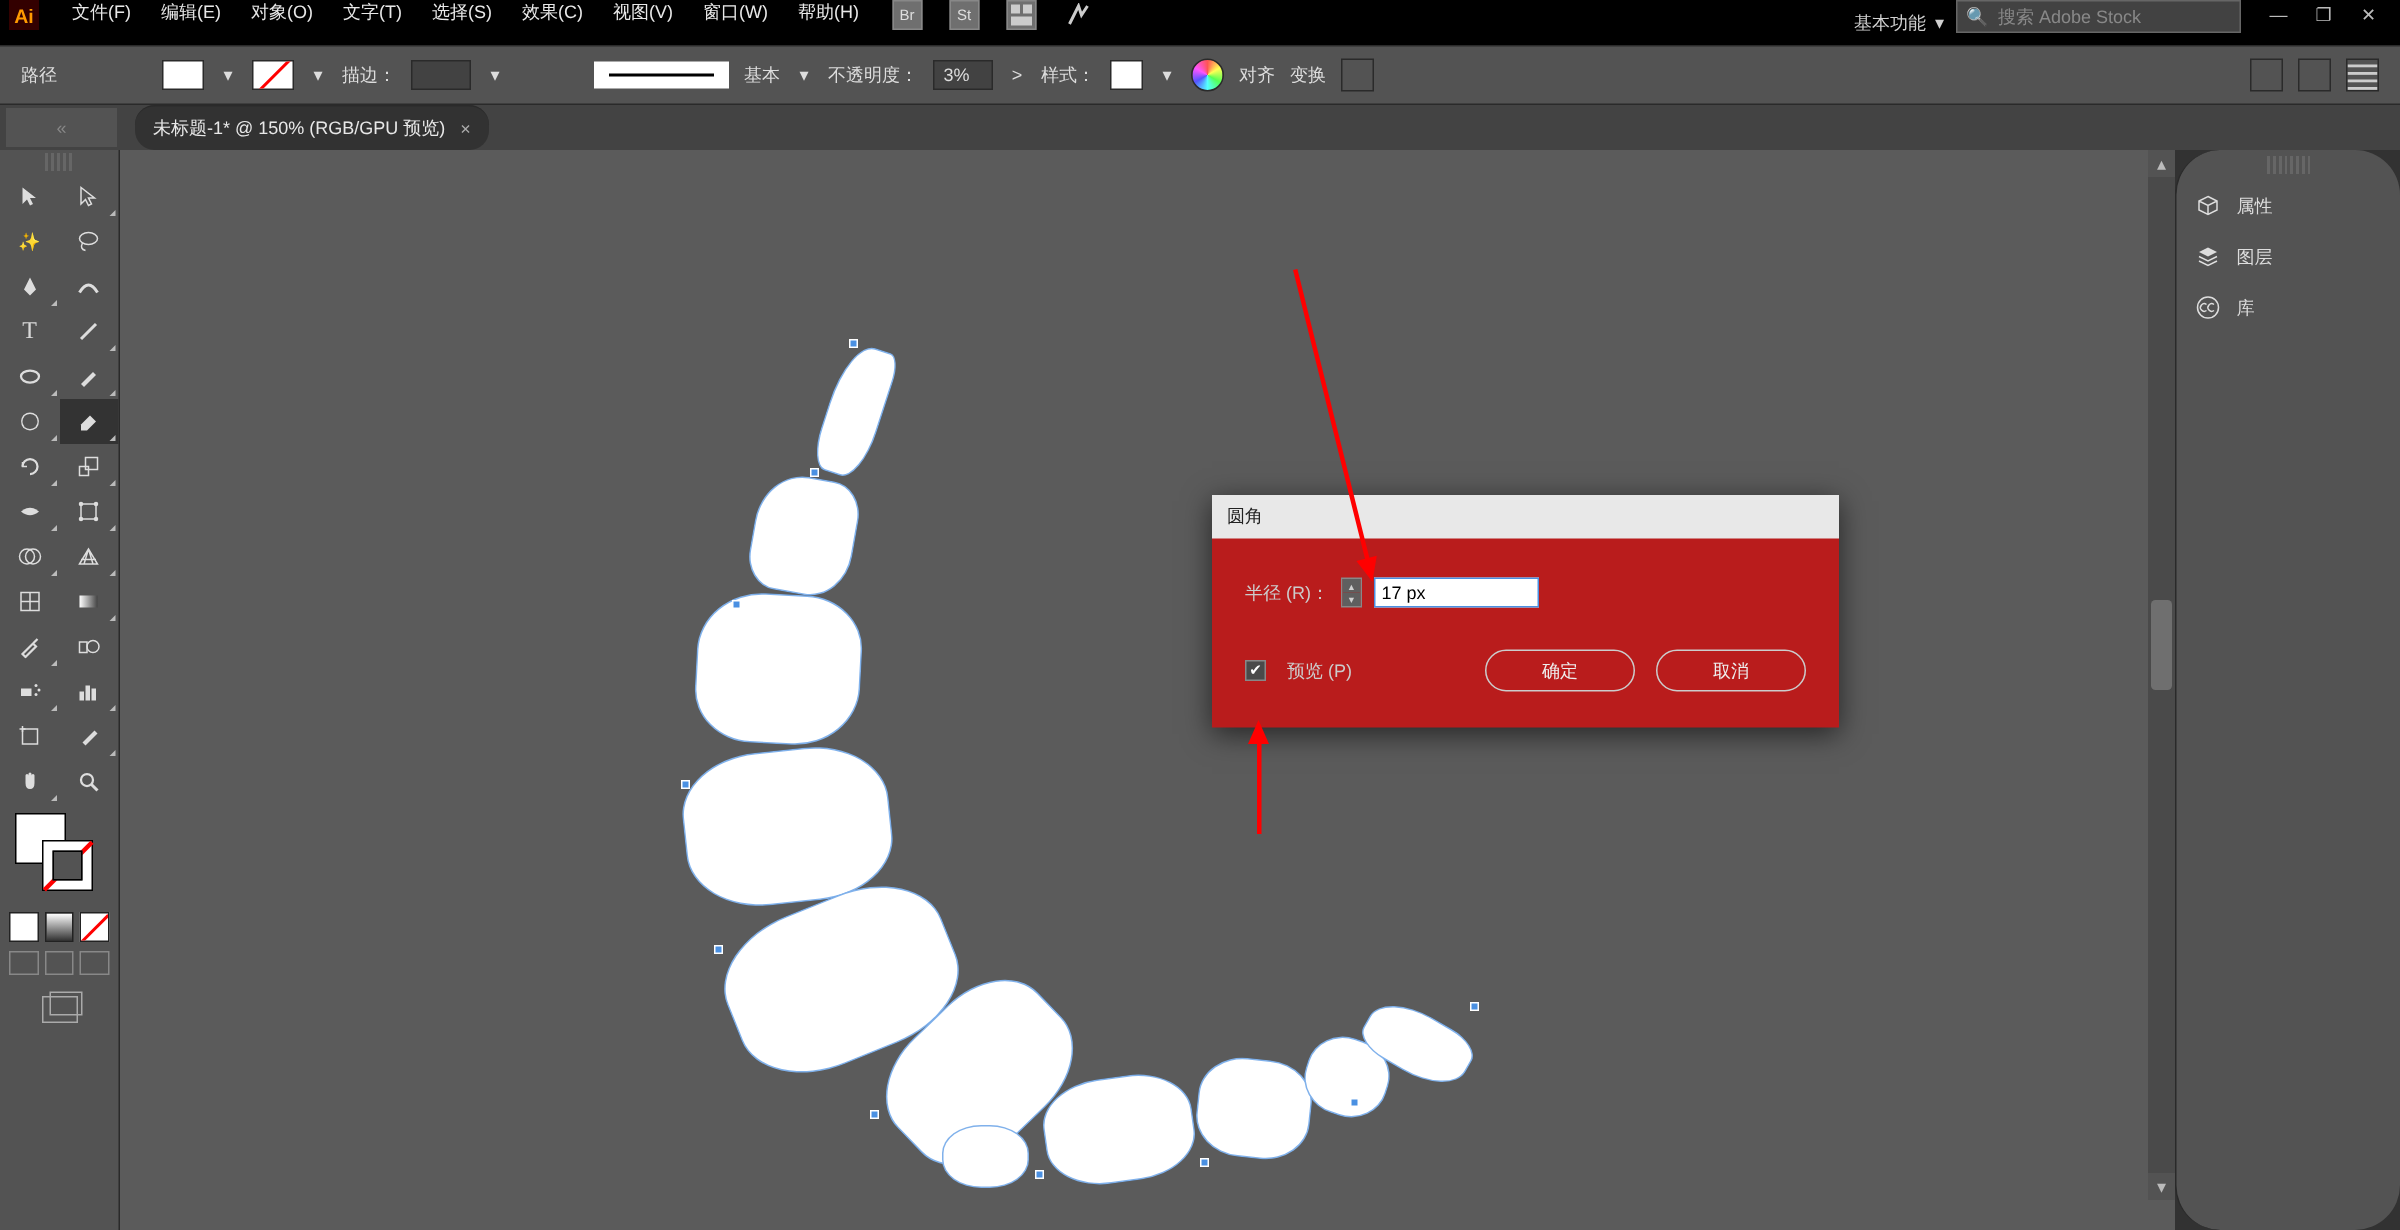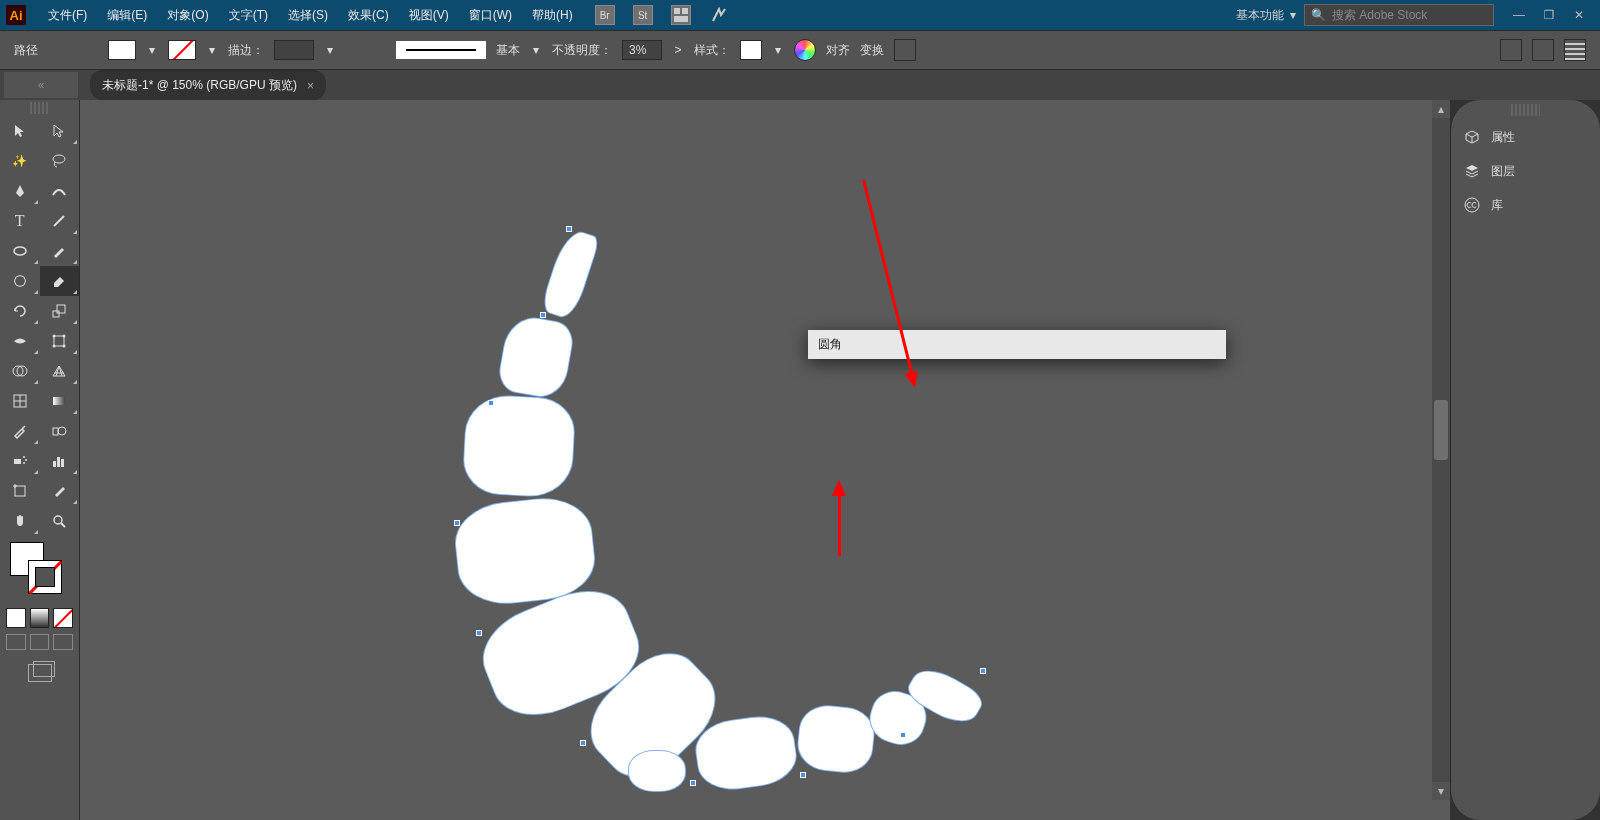--- a/index.html
+++ b/index.html
@@ -1,19 +1,19 @@
 <!DOCTYPE html>
 <html><head>
 <meta charset="utf-8">
 <style>
 * { margin: 0; padding: 0; box-sizing: border-box; font-family: "Microsoft YaHei", sans-serif; font-size: 12px; }
 body { width: 1600px; height: 820px; background: #323232; color: #d0d0d0; overflow: hidden; position: relative; }
 
 
-.titlebar { height: 30px; background: #0c4a6e; display: flex; align-items: center; padding: 0 6px; }
+.titlebar { height: 30px; background: #000000; display: flex; padding: 0 6px; }
 .ai-logo { width: 20px; height: 20px; background: #330000; color: #ff9a00; display: flex; align-items: center; justify-content: center; font-weight: bold; font-size: 13px; margin-right: 12px; }
 .menu-item { padding: 0 10px; color: #e8e8e8; cursor: default; }
 .title-icons { display: flex; gap: 18px; margin-left: 12px; }
 .ticon { width: 20px; height: 20px; background: #6f6f6f; border: 1px solid #888; display: flex; align-items: center; justify-content: center; font-size: 10px; color: #ddd; }
 .title-spacer { flex: 1; }
 .workspace-dd { display: flex; align-items: center; gap: 6px; padding: 0 8px; }
 .searchbox { width: 190px; height: 22px; background: #424242; border: 1px solid #666; display: flex; align-items: center; padding: 0 6px; color: #888; gap: 6px; }
 .winbtns { display: flex; margin-left: 10px; }
 .winbtn { width: 30px; height: 20px; display: flex; align-items: center; justify-content: center; color: #bbb; }
 
@@ -445,20 +445,37 @@
 
   <div class="scrollbar-v">
     <div class="scroll-arrow">▴</div>
     <div class="scroll-thumb"></div>
     <div class="scroll-arrow" style="position:absolute;bottom:0;width:100%">▾</div>
   </div>
 </div>
 
 <div class="dialog">
   <div class="dlg-title">圆角</div>
+  <div class="dlg-body">
+    <div class="dlg-row">
+      <span class="dlg-lbl">半径 (R)：</span>
+      <div class="spinner">
+        <div class="sp">▴</div>
+        <div class="sp">▾</div>
+      </div>
+      <input class="dlg-input" value="17 px" style="">
+    </div>
+    <div class="dlg-btn-row">
+      <div class="dlg-check">✔</div>
+      <span class="dlg-lbl">预览 (P)</span>
+      <div style="flex:1"></div>
+      <div class="dlg-button">确定</div>
+      <div class="dlg-button">取消</div>
+    </div>
+  </div>
 </div>
 
 <div class="arrow" style="left:862px; top:180px; width:60px; height:210px;">
   <div class="arrow-line" style="left:0; top:0; width:3px; height:200px; transform:rotate(-14deg); transform-origin:top left;"></div>
   <div class="arrow-head" style="left:44px; top:192px; border-left:7px solid transparent; border-right:7px solid transparent; border-top:16px solid #ff0000; transform:rotate(-14deg);"></div>
 </div>
 <div class="arrow" style="left:830px; top:480px; width:20px; height:80px;">
   <div class="arrow-line" style="left:8px; top:14px; width:3px; height:62px;"></div>
   <div class="arrow-head" style="left:2px; top:0; border-left:7px solid transparent; border-right:7px solid transparent; border-bottom:16px solid #ff0000;"></div>
 </div>

